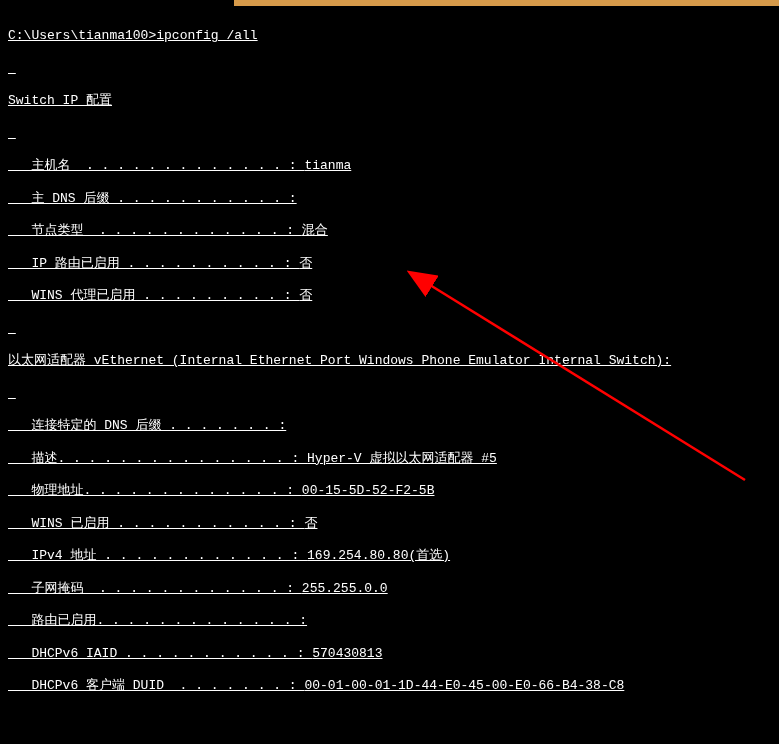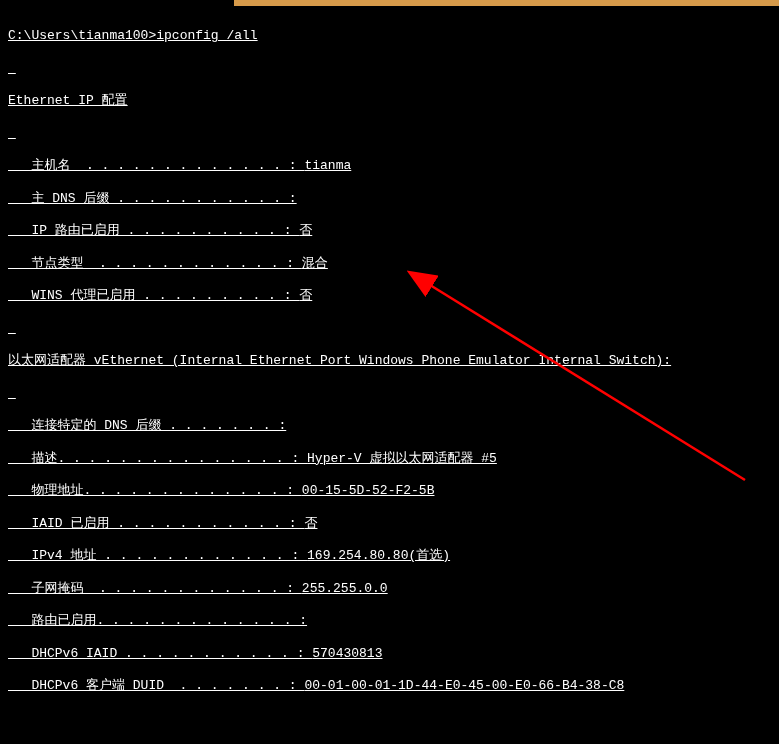--- a/index.html
+++ b/index.html
@@ -31,34 +31,34 @@
   }
 </style>
 </head>
 <body>
 
 <div class="top-border"></div>
 
 <div class="terminal">
 <span class="line">C:\Users\tianma100&gt;ipconfig /all</span>
 <span class="line"> </span>
-<span class="line">Ethernet IP 配置</span>
+<span class="line">Switch IP 配置</span>
 <span class="line"> </span>
 <span class="line"><span>   主机名  . . . . . . . . . . . . . : </span><span>tianma</span></span>
 <span class="line">   主 DNS 后缀 . . . . . . . . . . . :</span>
+<span class="line"><span>   节点类型  . . . . . . . . . . . . : </span><span>混合</span></span>
 <span class="line"><span>   IP 路由已启用 . . . . . . . . . . : </span><span>否</span></span>
-<span class="line"><span>   节点类型  . . . . . . . . . . . . : </span><span>混合</span></span>
 <span class="line"><span>   WINS 代理已启用 . . . . . . . . . : </span><span>否</span></span>
 <span class="line"> </span>
 <span class="line">以太网适配器 vEthernet (Internal Ethernet Port Windows Phone Emulator Internal Switch):</span>
 <span class="line"> </span>
 <span class="line">   连接特定的 DNS 后缀 . . . . . . . :</span>
 <span class="line"><span>   描述. . . . . . . . . . . . . . . : </span><span>Hyper-V 虚拟以太网适配器 #5</span></span>
 <span class="line"><span>   物理地址. . . . . . . . . . . . . : </span><span>00-15-5D-52-F2-5B</span></span>
-<span class="line"><span>   IAID 已启用 . . . . . . . . . . . : </span><span>否</span></span>
+<span class="line"><span>   WINS 已启用 . . . . . . . . . . . : </span><span>否</span></span>
 <span class="line"><span>   IPv4 地址 . . . . . . . . . . . . : </span><span>169.254.80.80(首选)</span></span>
 <span class="line"><span>   子网掩码  . . . . . . . . . . . . : </span><span>255.255.0.0</span></span>
 <span class="line">   路由已启用. . . . . . . . . . . . . :</span>
 <span class="line"><span>   DHCPv6 IAID . . . . . . . . . . . : </span><span>570430813</span></span>
 <span class="line"><span>   DHCPv6 客户端 DUID  . . . . . . . : </span><span>00-01-00-01-1D-44-E0-45-00-E0-66-B4-38-C8</span></span>
 
 
 
 
 

